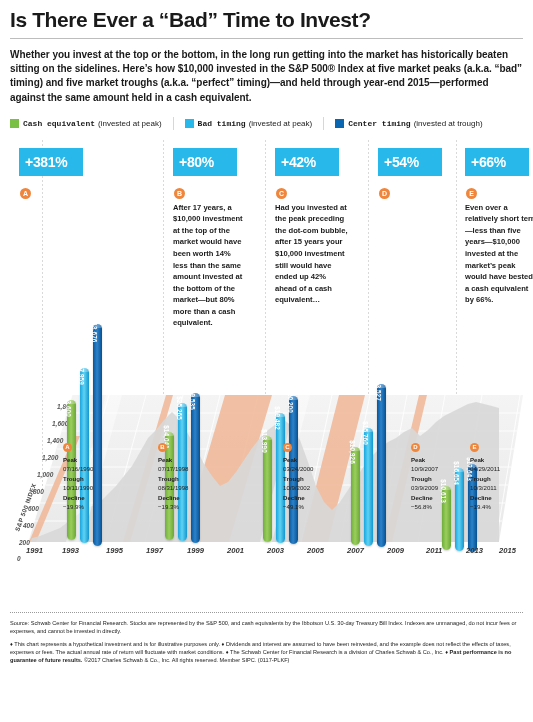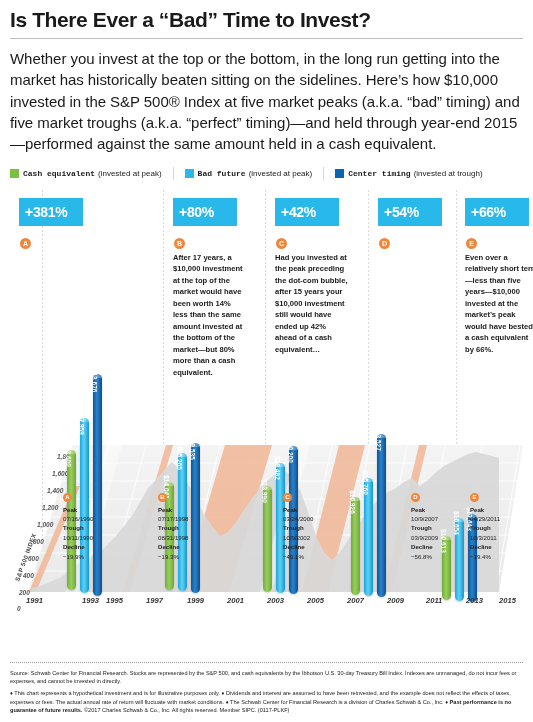--- a/index.html
+++ b/index.html
@@ -12,21 +12,21 @@
   }
   .page { position: relative; width: 533px; height: 722px; padding: 0 10px; }
 
   
   .title {
     font-size: 21px; font-weight: bold; letter-spacing: -0.4px;
     padding-top: 8px; line-height: 1.1;
   }
   .rule { border-bottom: 1px solid #bdbdbd; margin-top: 7px; }
   .intro {
-    font-size: 15px; font-weight: normal; line-height: 1.42;
+    font-size: 10px; font-weight: bold; line-height: 1.42;
     padding-top: 9px; letter-spacing: -0.05px;
   }
 
   
   .legend { display: flex; align-items: center; padding-top: 12px; font-size: 8px; }
   .legend-item { display: flex; align-items: center; }
   .legend-sep { width: 1px; height: 13px; background: #d7d7d7; margin: 0 11px; }
   .swatch { width: 9px; height: 9px; margin-right: 4px; display: inline-block; }
   .sw-green { background: #7ac143; }
   .sw-lblue { background: #29b8ea; }
@@ -111,21 +111,21 @@
 
   <div class="legend">
     <div class="legend-item">
       <span class="swatch sw-green"></span>
       <span class="lg-strong">Cash equivalent</span>
       <span class="lg-light">(invested at peak)</span>
     </div>
     <div class="legend-sep"></div>
     <div class="legend-item">
       <span class="swatch sw-lblue"></span>
-      <span class="lg-strong">Bad future</span>
+      <span class="lg-strong">Bad timing</span>
       <span class="lg-light">(invested at peak)</span>
     </div>
     <div class="legend-sep"></div>
     <div class="legend-item">
       <span class="swatch sw-dblue"></span>
       <span class="lg-strong">Center timing</span>
       <span class="lg-light">(invested at trough)</span>
     </div>
   </div>
 
@@ -338,21 +338,21 @@
       <span class="eletter">E</span>
       <b>Peak</b>
       <i>04/29/2011</i>
       <b>Trough</b>
       <i>10/3/2011</i>
       <b>Decline</b>
       <i>−19.4%</i>
     </div>
 
     <div class="xtick" style="left:16px;  top:406px">1991</div>
-    <div class="xtick" style="left:72px;  top:406px">1993</div>
+    <div class="xtick" style="left:52px;  top:406px">1993</div>
     <div class="xtick" style="left:96px;  top:406px">1995</div>
     <div class="xtick" style="left:136px; top:406px">1997</div>
     <div class="xtick" style="left:177px; top:406px">1999</div>
     <div class="xtick" style="left:217px; top:406px">2001</div>
     <div class="xtick" style="left:257px; top:406px">2003</div>
     <div class="xtick" style="left:297px; top:406px">2005</div>
     <div class="xtick" style="left:337px; top:406px">2007</div>
     <div class="xtick" style="left:377px; top:406px">2009</div>
     <div class="xtick" style="left:416px; top:406px">2011</div>
     <div class="xtick" style="left:456px; top:406px">2013</div>

